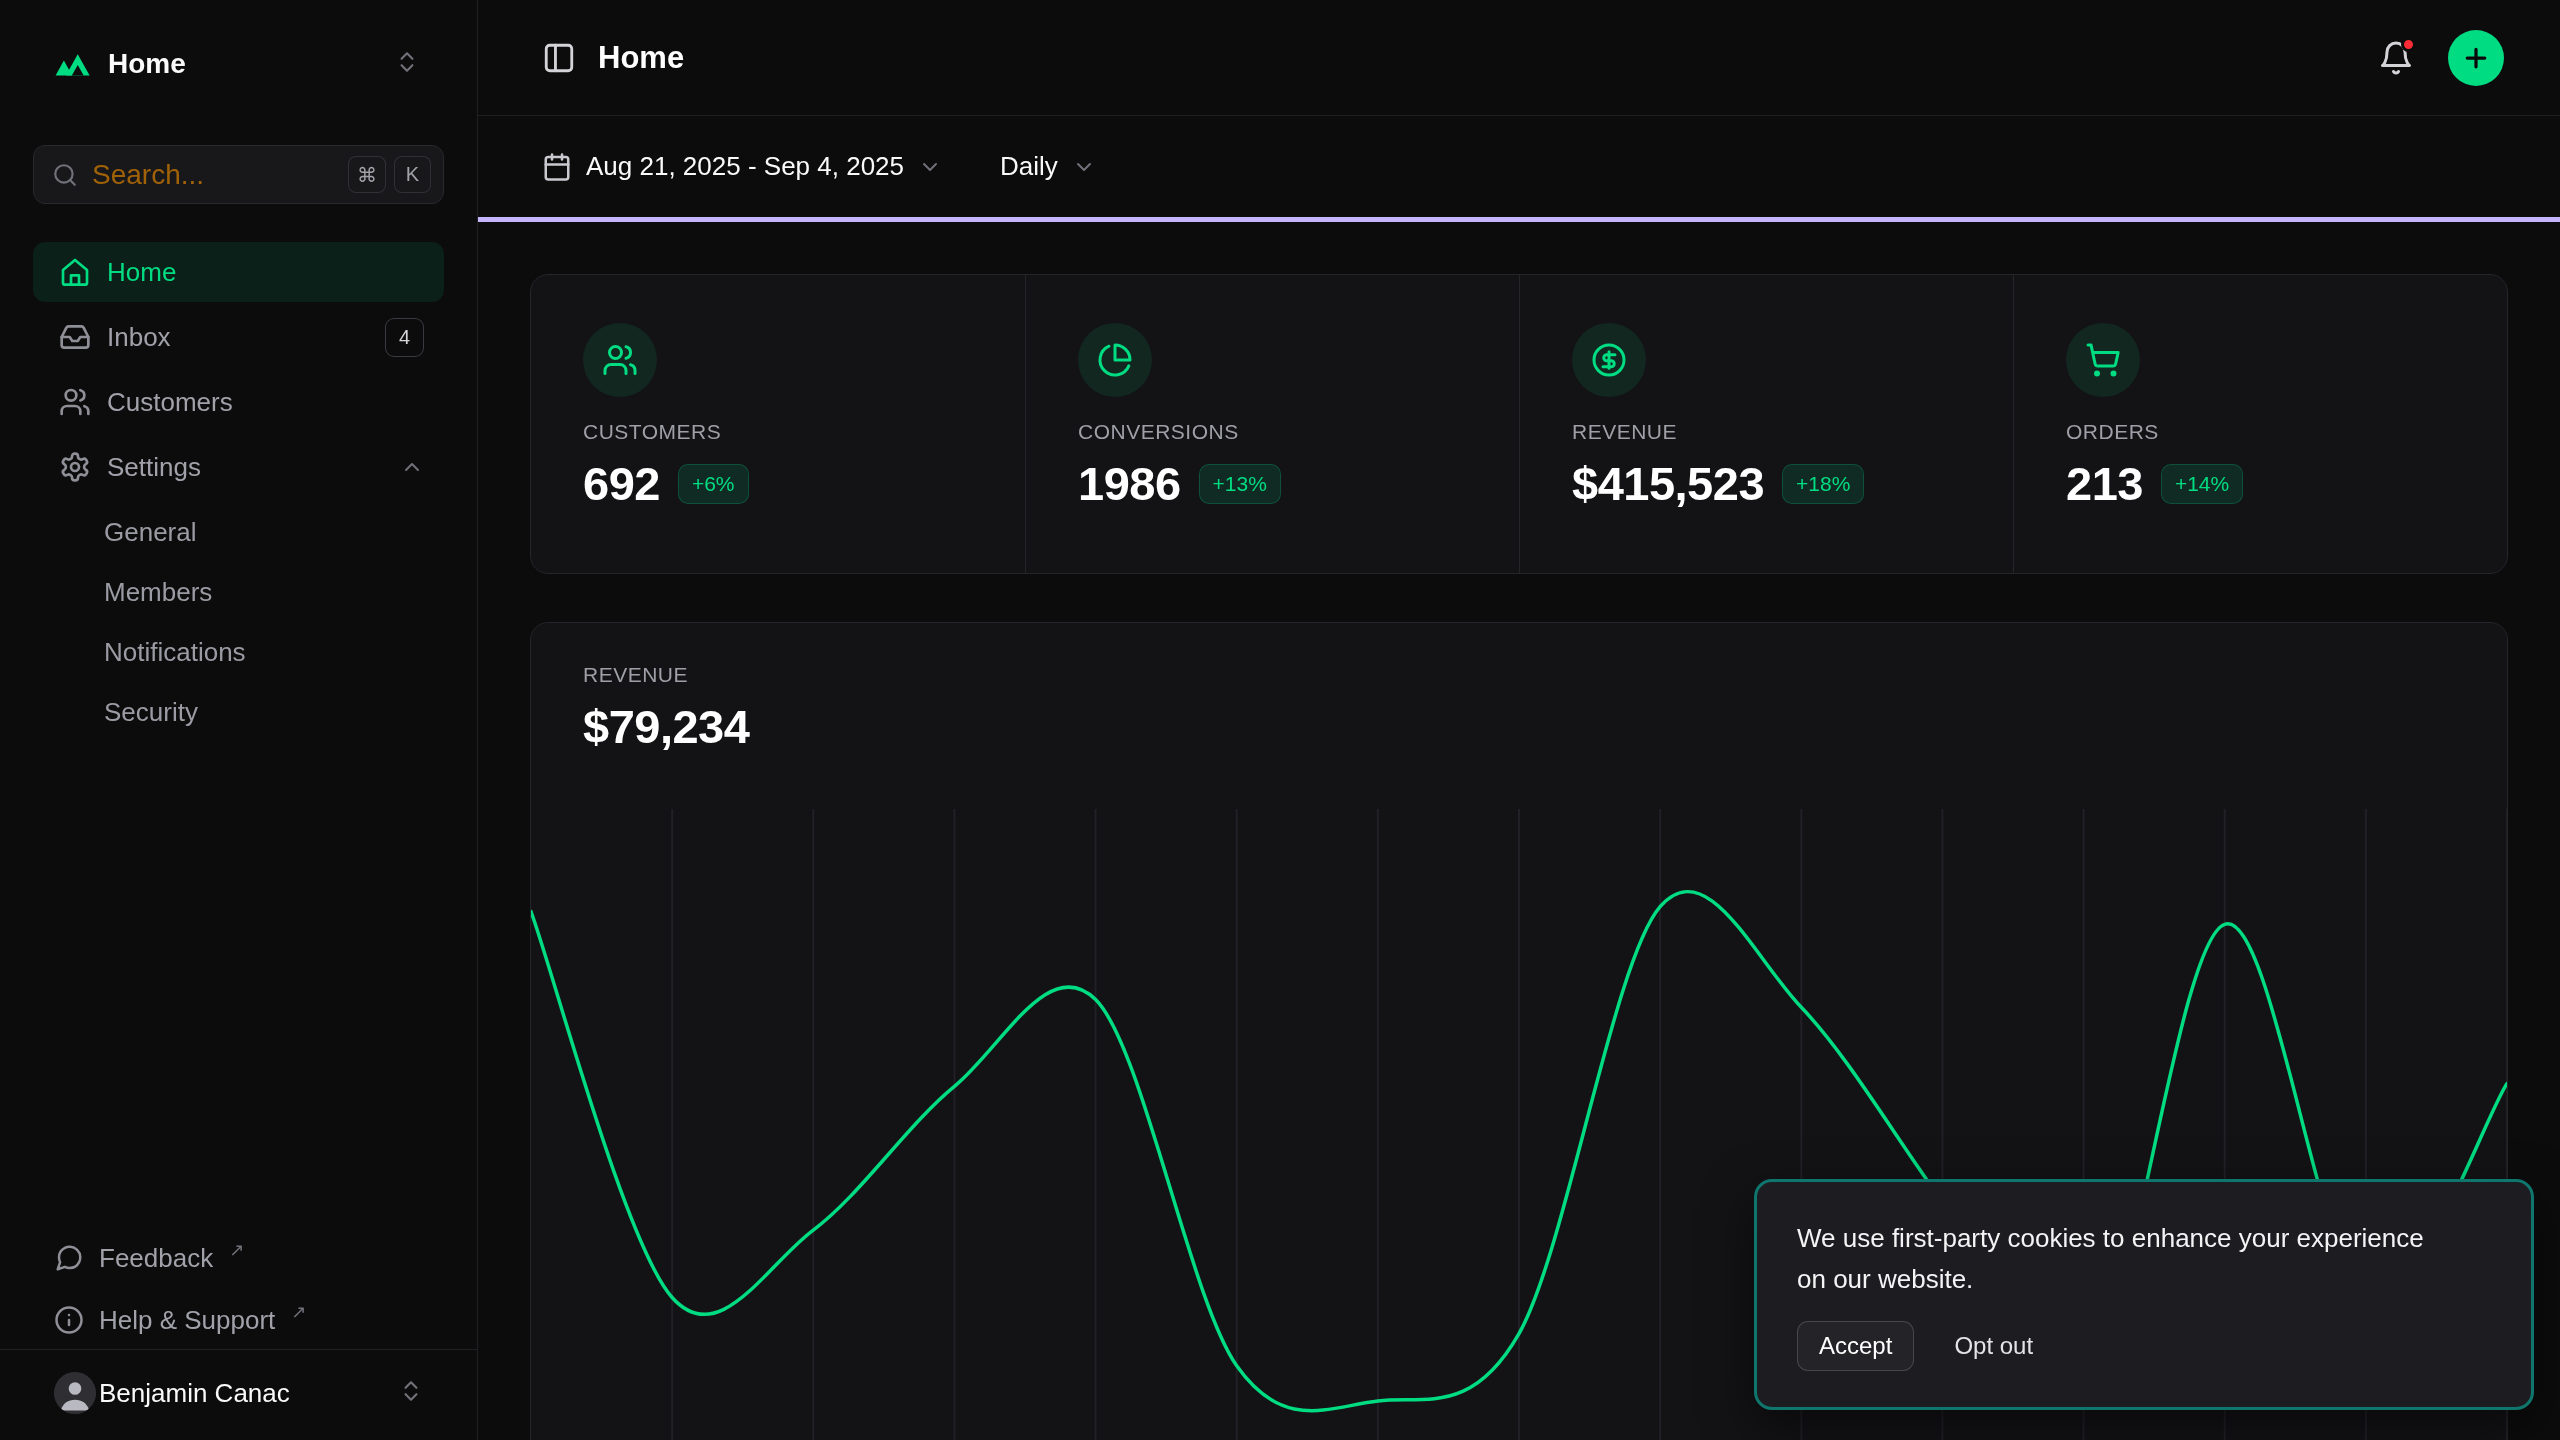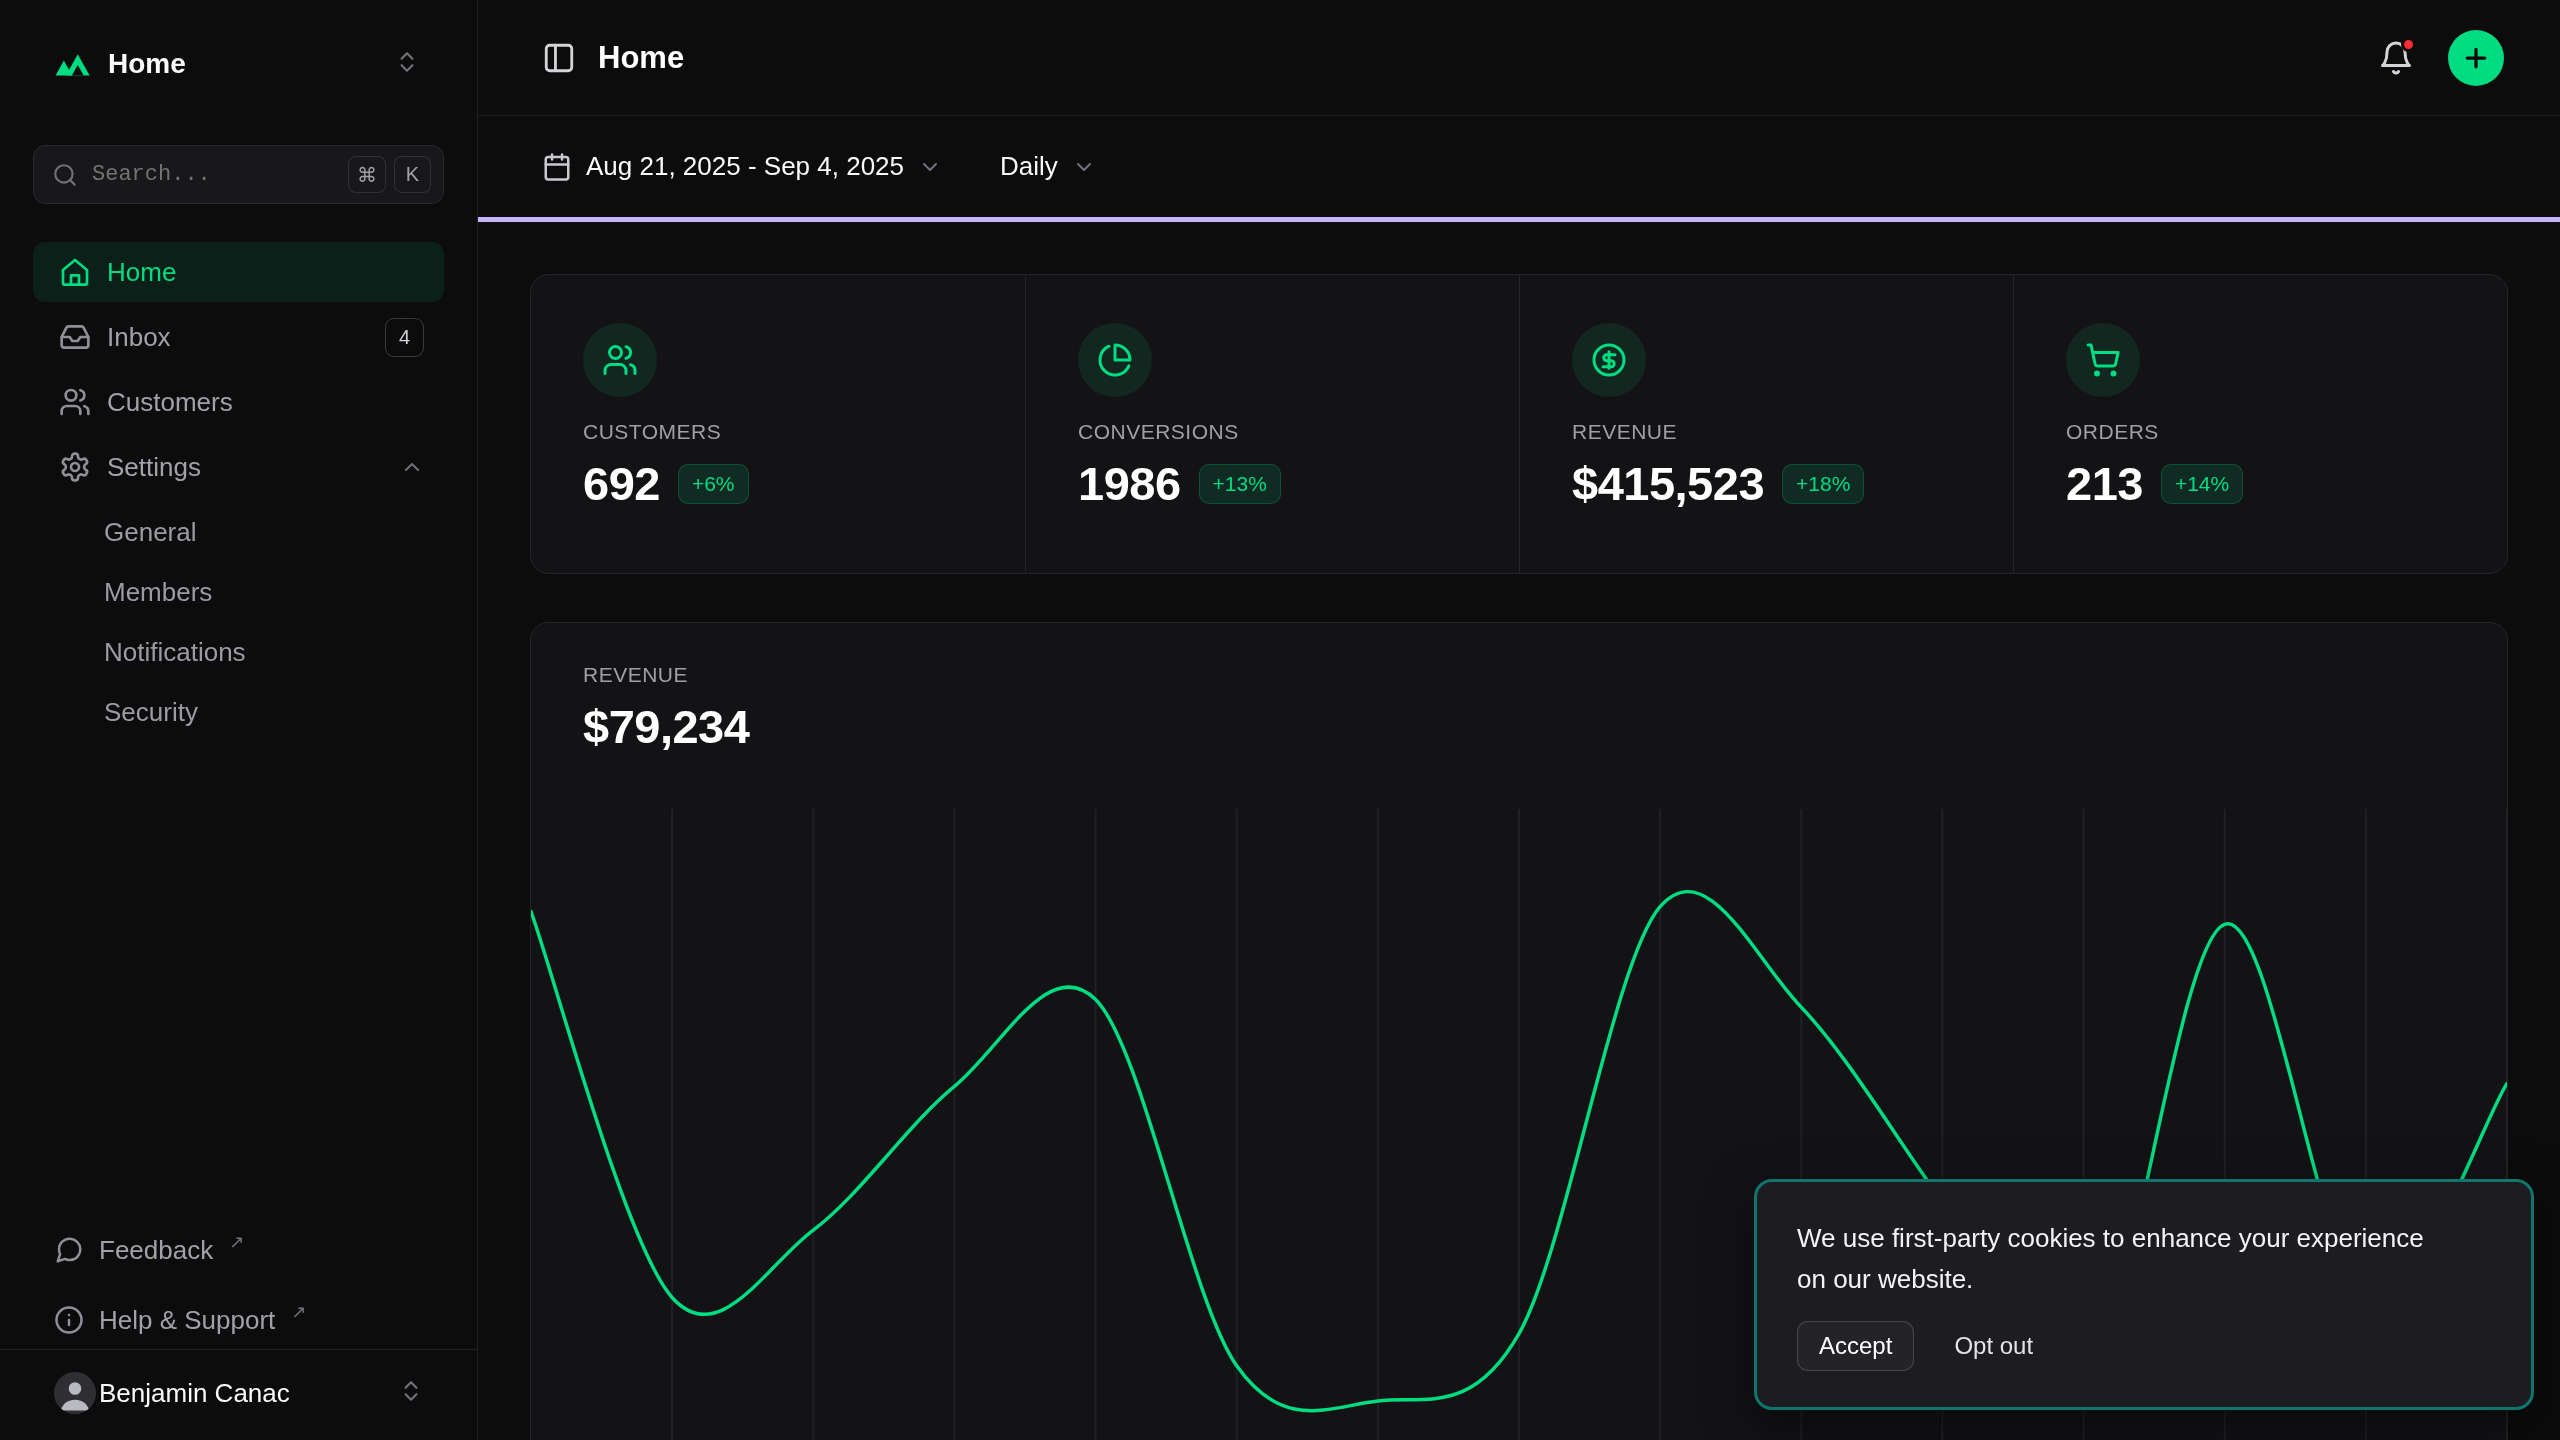--- a/index.html
+++ b/index.html
@@ -19,21 +19,21 @@
   }
   .ws-row { display:flex; align-items:center; gap:16px; height:64px; padding:0 0 0 21px; cursor:pointer; }
   .ws-name { font-size:28px; font-weight:600; color:#fafafa; }
   .ws-row .chev { margin-left:auto; margin-right:24px; color:#71717a; }
 
   .search {
     margin-top:49px; height:59px; width:100%;
     background:#18181b; border:1px solid #28282d; border-radius:12px;
     display:flex; align-items:center; gap:14px; padding:0 12px 0 18px; cursor:pointer;
   }
-  .search-text { flex:1; font-size:22px; color:#737373;font-family:Liberation Mono, monospace; }
+  .search-text { flex:1; font-size:28px; color:#a16207; }
   .kbd {
     min-width:37px; height:37px; padding:0 9px;
     border-radius:8px; box-shadow:inset 0 0 0 1px #303036;
     color:#a1a1aa; font-size:20px;
     display:flex; align-items:center; justify-content:center;
   }
   .kbd + .kbd { margin-left:-6px; }
 
   nav { margin-top:38px; display:flex; flex-direction:column; gap:5px; }
   .nav-item {
@@ -52,21 +52,21 @@
     display:flex; align-items:center; justify-content:center;
   }
   .nav-item .trail-chev { color:#71717a; display:flex; }
   .subnav { display:flex; flex-direction:column; gap:0; }
   .sub-item {
     height:60px; display:flex; align-items:center;
     padding-left:71px; border-radius:12px;
     color:#9b9ba4; font-size:26px; cursor:pointer;
   }
 
-  .sidebar-bottom { margin-top:auto; display:flex; flex-direction:column; gap:16px; }
+  .sidebar-bottom { margin-top:auto; display:flex; flex-direction:column; gap:8px; }
   .foot-link {
     height:54px; display:flex; align-items:center; gap:15px;
     padding-left:21px; color:#a1a1aa; font-size:26px; cursor:pointer;
   }
   .foot-link .ic { color:#8f8f98; display:flex; }
   .ext { font-size:18px; color:#71717a; align-self:flex-start; margin:8px 0 0 1px; }
 
   .user-row {
     margin:2px -33px 0; border-top:1px solid #202024;
     padding:22px 43px 6px 54px;

